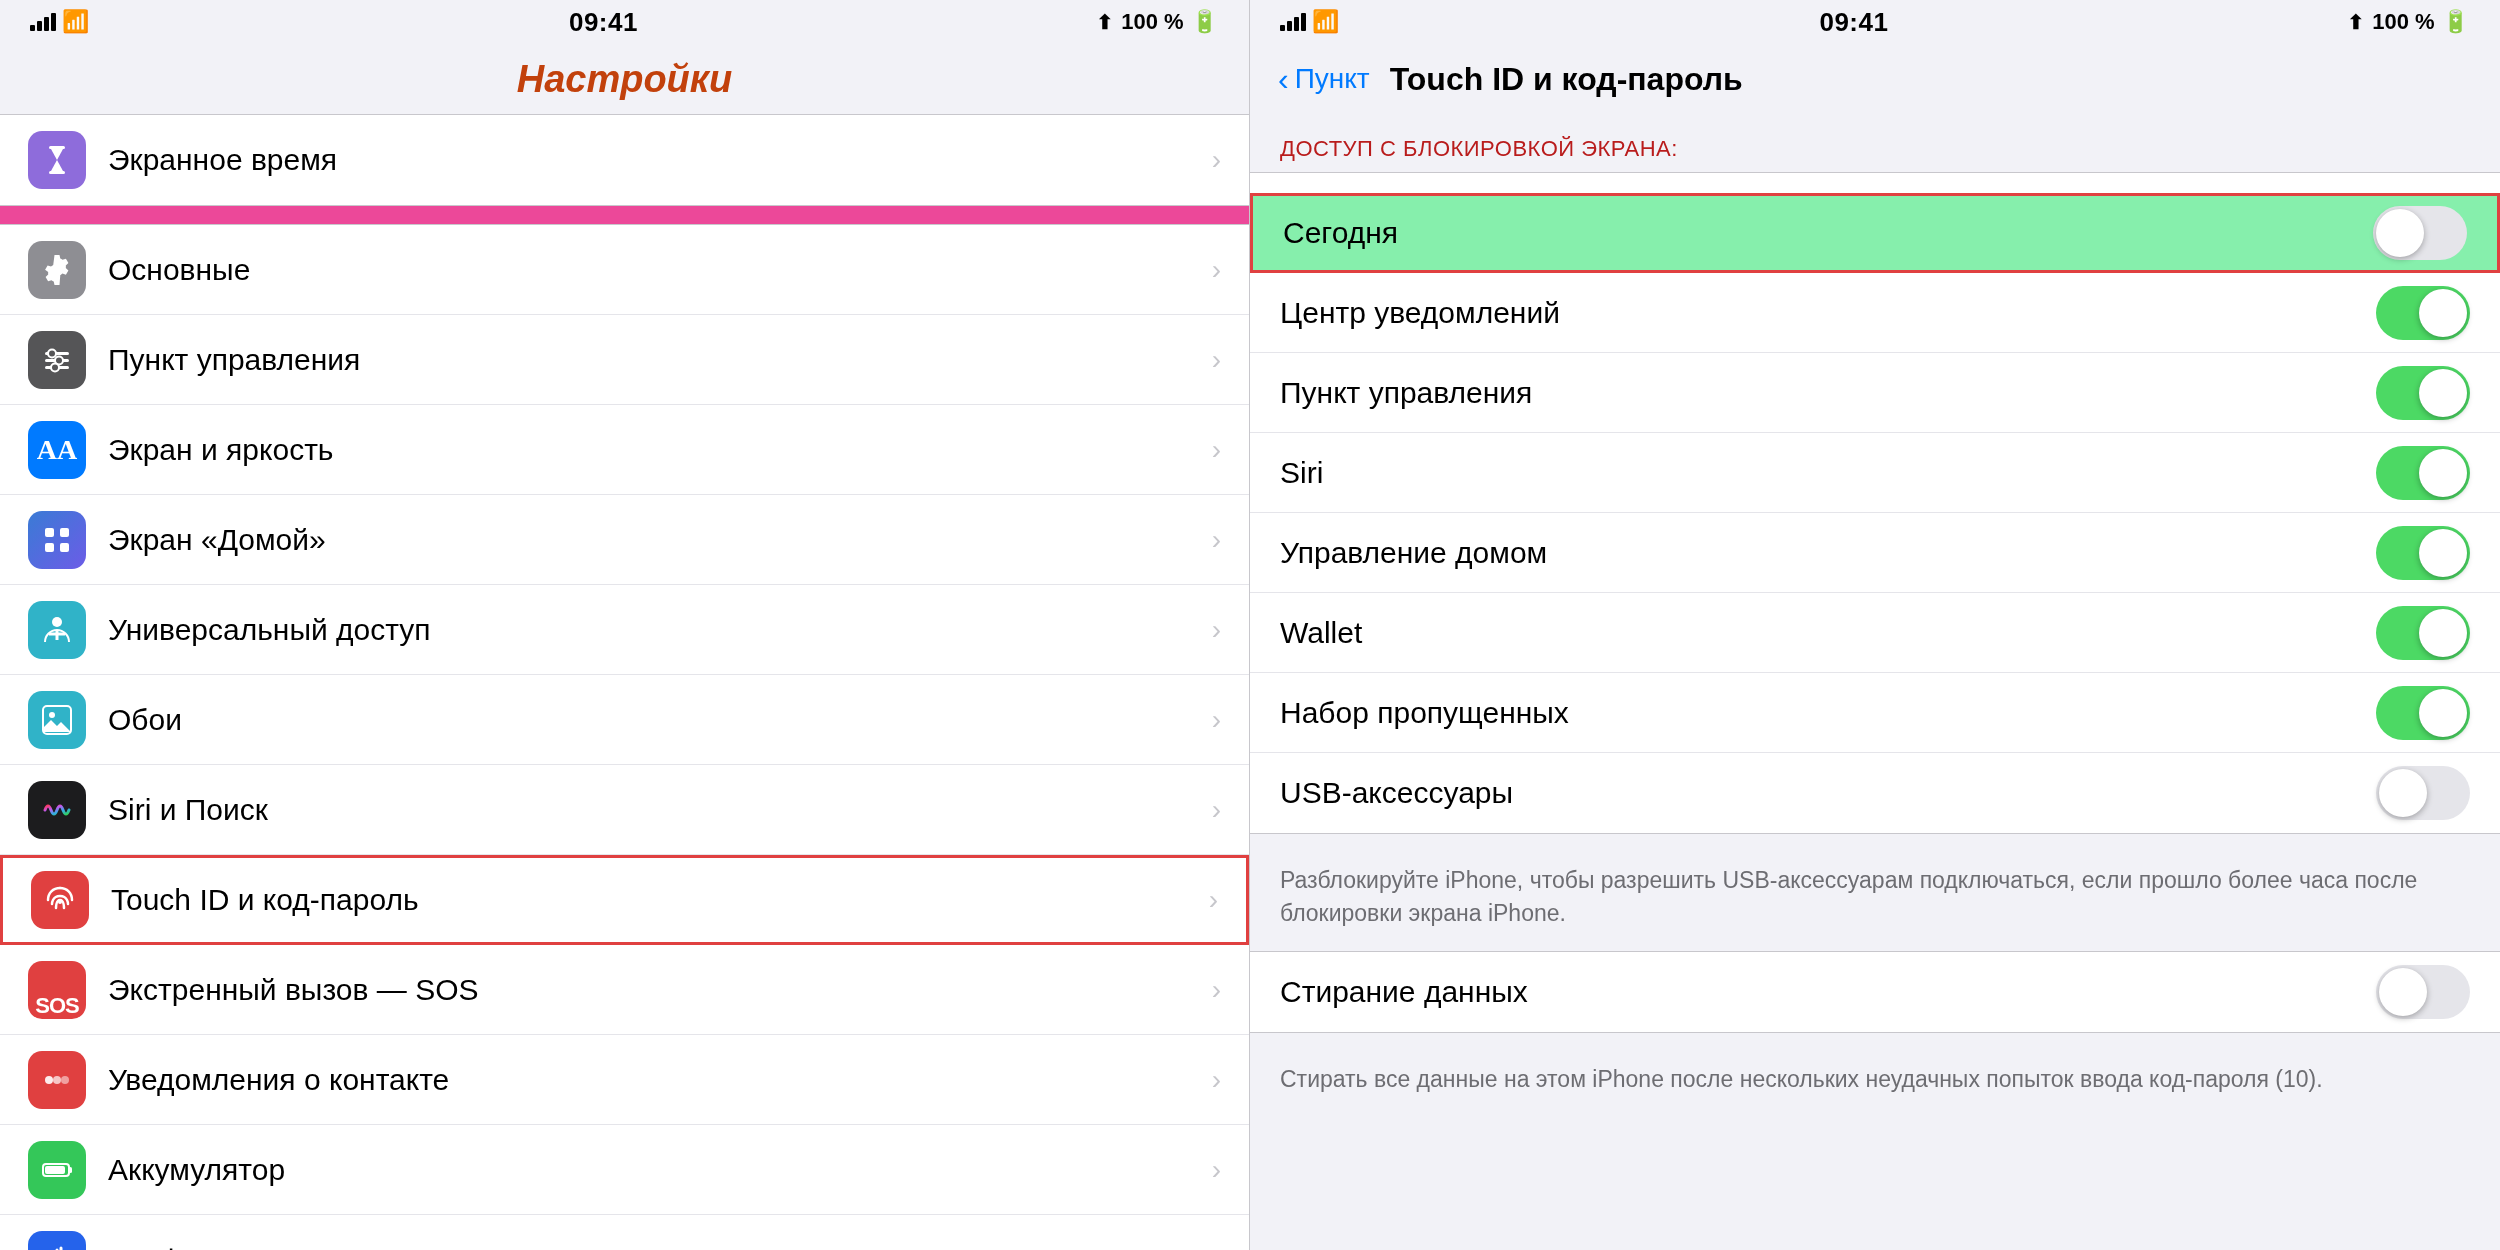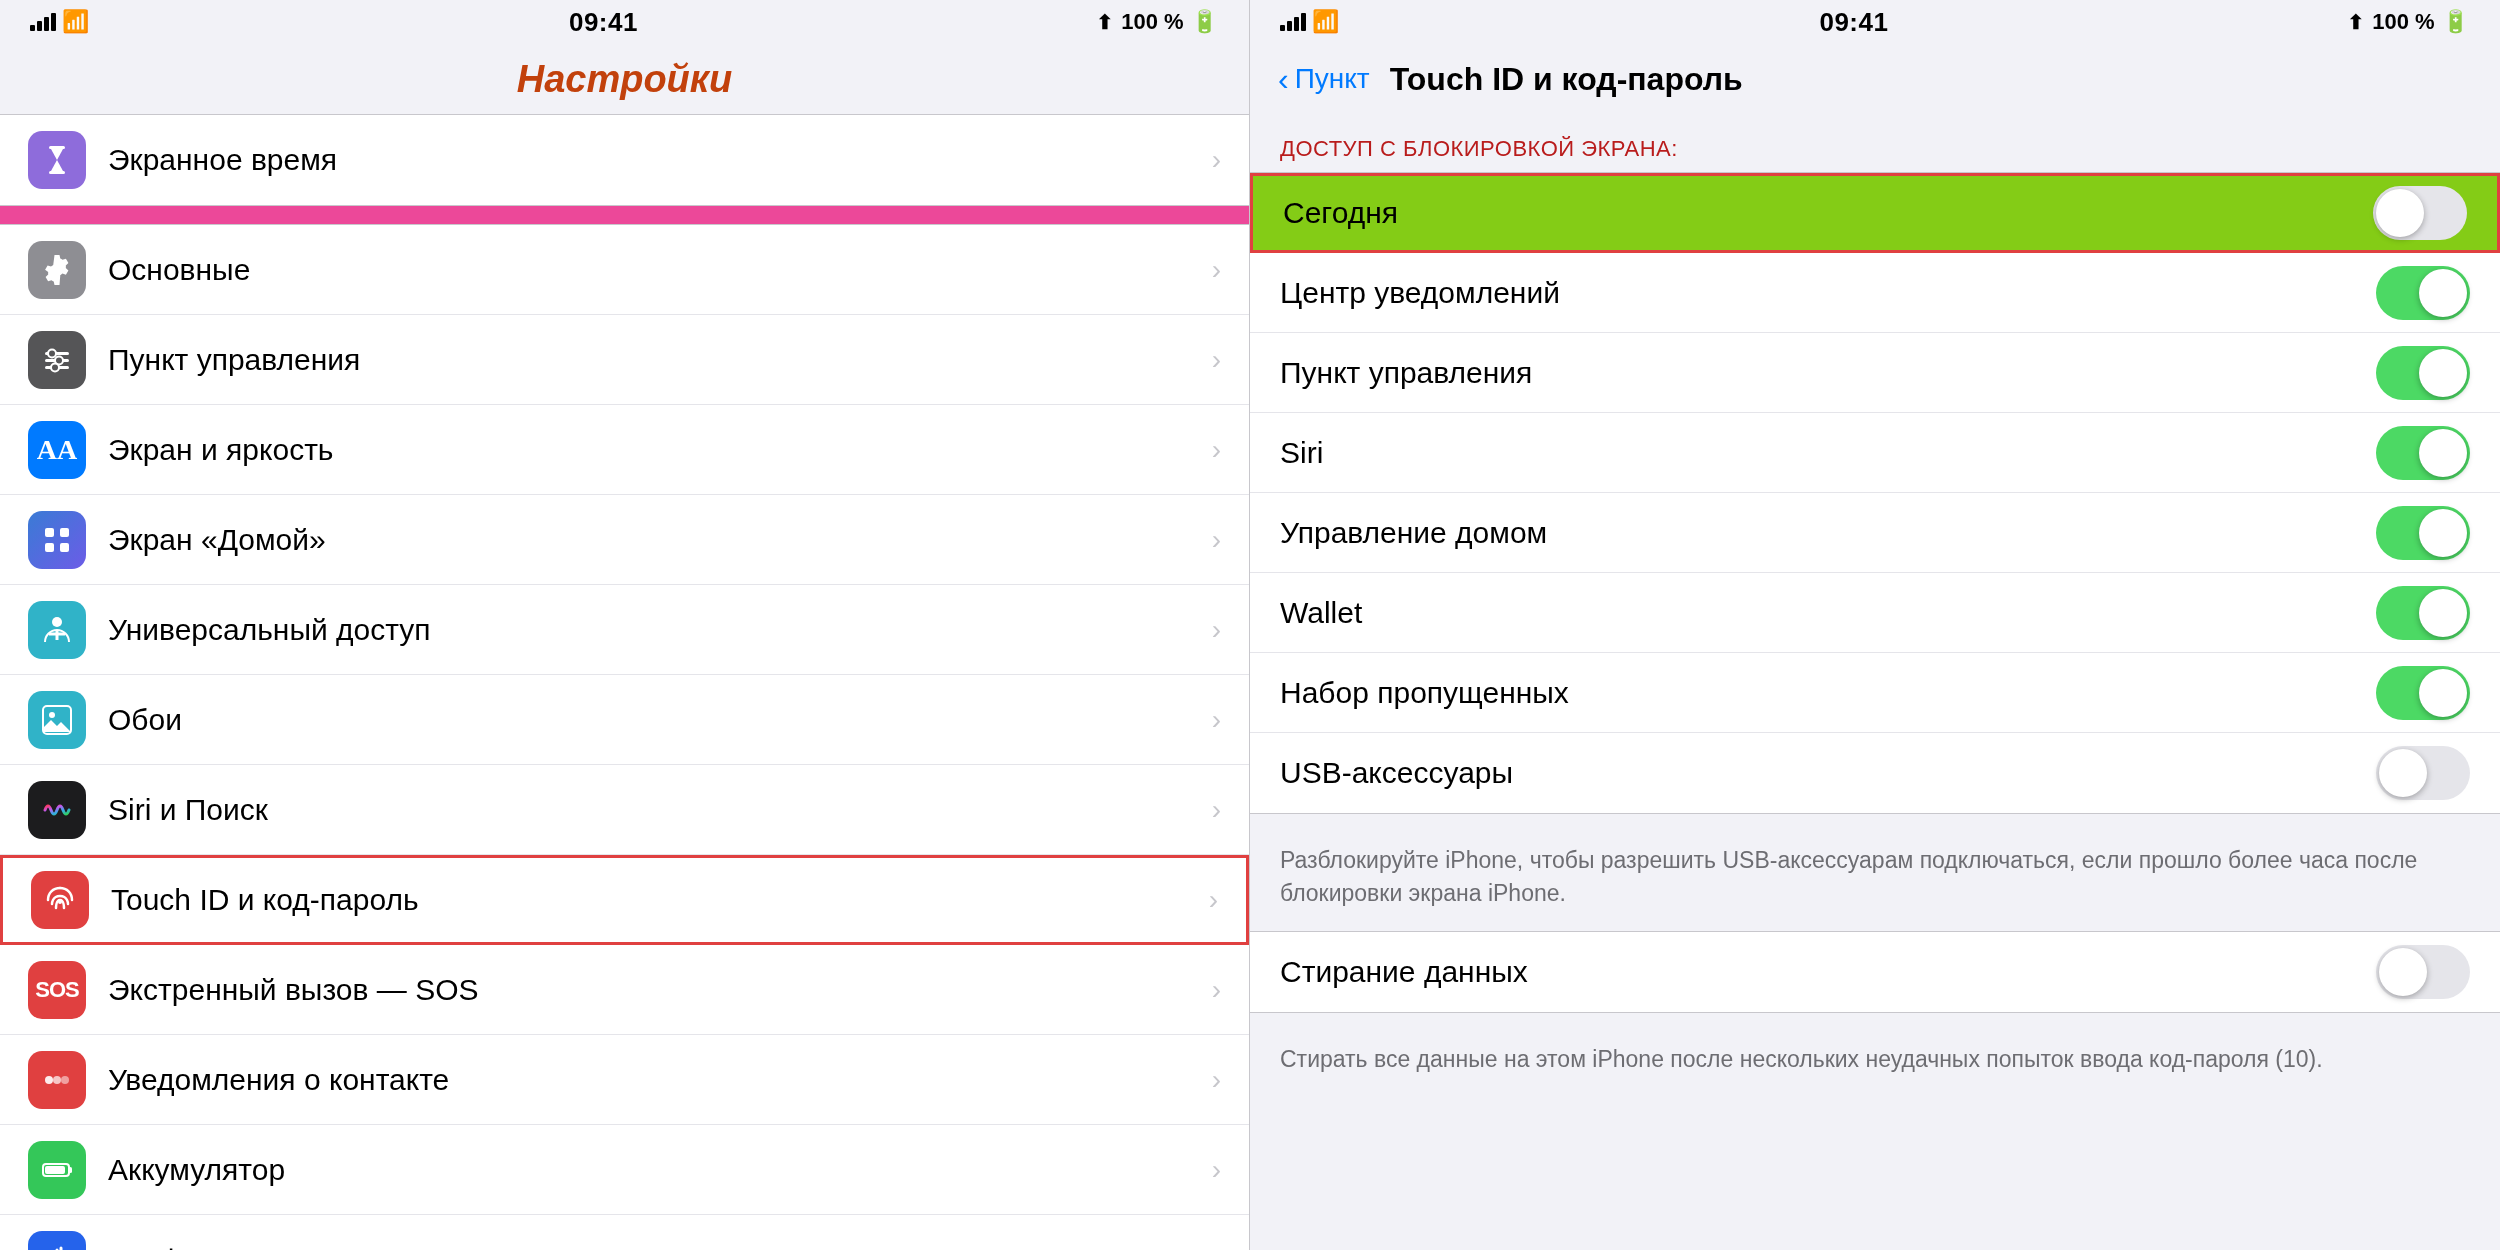--- a/index.html
+++ b/index.html
@@ -392,21 +392,21 @@
             <path d="M10 22 C10 22 10 14 18 14 C26 14 26 22 26 22" stroke="white" stroke-width="2.5" stroke-linecap="round"></path>
             <path d="M14 26 C14 26 14 18 18 18 C22 18 22 26 22 26" stroke="white" stroke-width="2.5" stroke-linecap="round"></path>
             <circle cx="18" cy="20" r="2" fill="white"></circle>
           </svg>
         </div>
         <span class="row-label">Touch ID и код-пароль</span>
         <span class="row-chevron">›</span>
       </div>
 
       <div class="settings-row">
-        <div class="row-icon" style="background:#e04040;">
+        <div class="row-icon" style="background:#e04040;align-items:flex-end;">
           <span style="font-size:22px; font-weight:900; color:white; letter-spacing:-1px;">SOS</span>
         </div>
         <span class="row-label">Экстренный вызов — SOS</span>
         <span class="row-chevron">›</span>
       </div>
 
       <div class="settings-row">
         <div class="row-icon" style="background:#e04040;">
           <svg viewBox="0 0 36 36">
             <circle cx="10" cy="18" r="4" fill="white" opacity="0.9"></circle>
@@ -472,21 +472,21 @@
     </div>
     <span class="nav-title-right">Touch ID и код-пароль</span>
   </div>
 
   <div class="right-content">
 
     <div class="section-label">ДОСТУП С БЛОКИРОВКОЙ ЭКРАНА:</div>
 
     <div class="section-block">
 
-      <div class="toggle-row" style="border: 3px solid #e04040; background: #84cc16;">
+      <div class="toggle-row" style="border: 3px solid #e04040; background: #86efac; margin-top: 20px;">
         <span class="toggle-label">Сегодня</span>
         <div class="toggle off">
           <div class="toggle-knob"></div>
         </div>
       </div>
 
       <div class="toggle-row">
         <span class="toggle-label">Центр уведомлений</span>
         <div class="toggle on">
           <div class="toggle-knob"></div>

